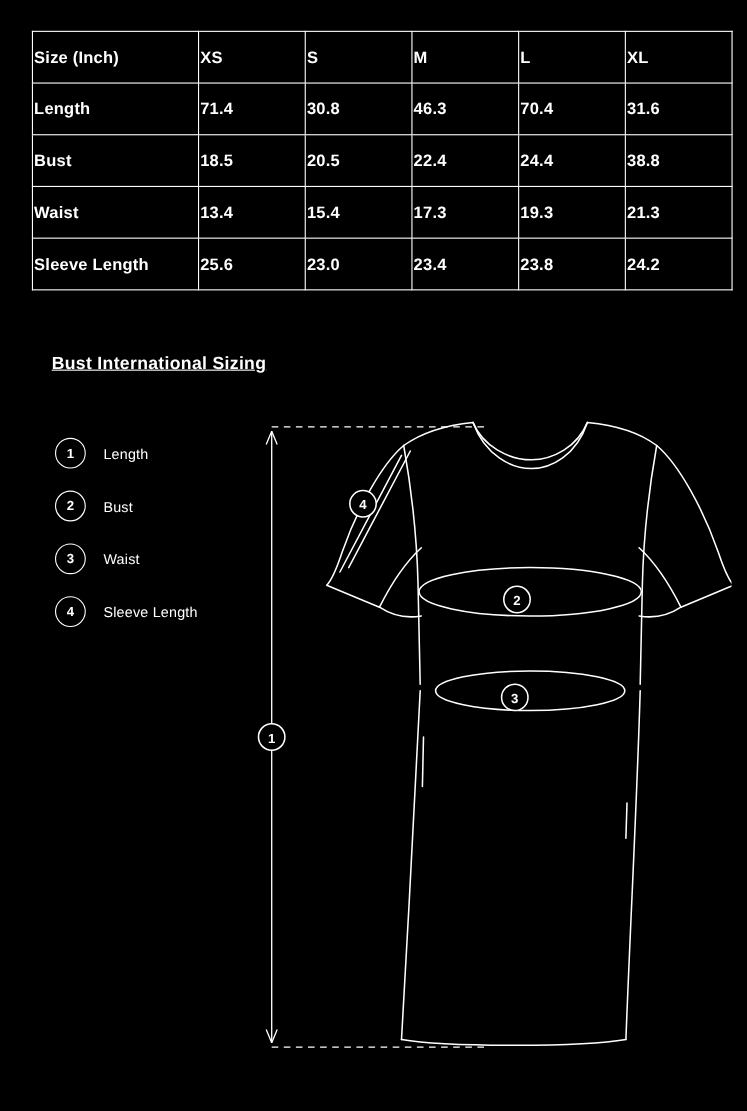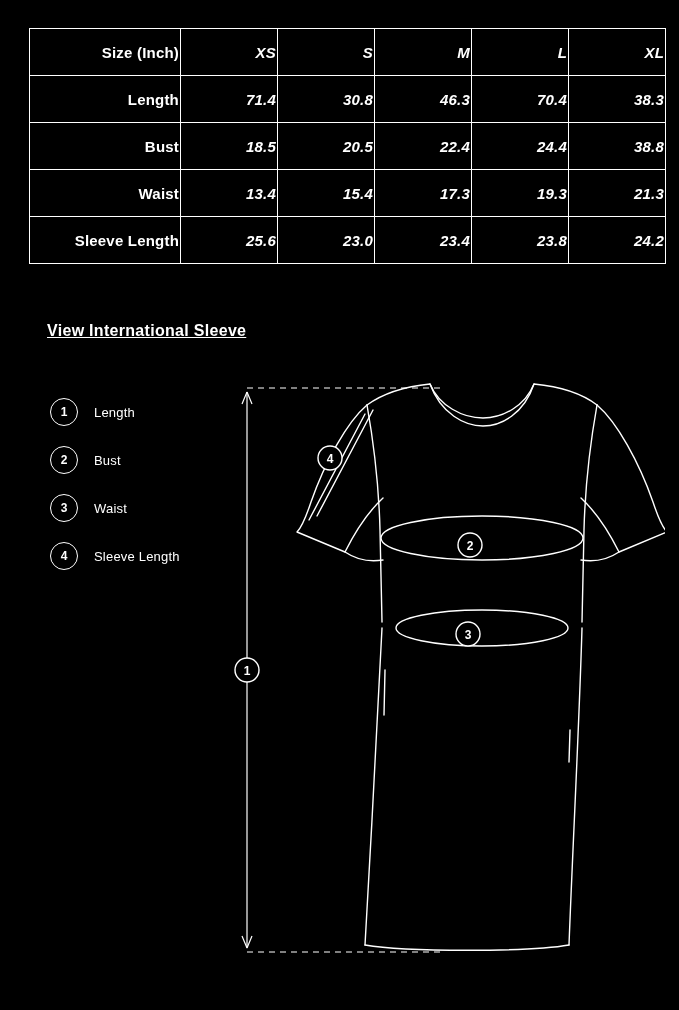--- a/index.html
+++ b/index.html
@@ -25,35 +25,34 @@
   }
   table.size-table {
     border-collapse: collapse;
     width: 621px;
     table-layout: fixed;
   }
   table.size-table th,
   table.size-table td {
     border: 1px solid #ffffff;
     height: 44px;
-    text-align: right;
+    text-align: left;
     vertical-align: middle;
     font-size: 15px;
     font-weight: bold;
     color: #ffffff;
     letter-spacing: 0.2px;
   }
   table.size-table th.rowhead,
   table.size-table td.rowhead {
     width: 148px;
   }
   table.size-table th.sizecol,
   table.size-table td.sizecol {
     width: 94px;
-    font-style: italic;
   }
 
   
   .section-title {
     position: absolute;
     left: 47px;
     top: 322px;
     font-size: 16px;
     font-weight: bold;
     color: #ffffff;
@@ -120,21 +119,21 @@
         <th class="sizecol">XL</th>
       </tr>
     </thead>
     <tbody>
       <tr>
         <td class="rowhead">Length</td>
         <td class="sizecol">71.4</td>
         <td class="sizecol">30.8</td>
         <td class="sizecol">46.3</td>
         <td class="sizecol">70.4</td>
-        <td class="sizecol">38.3</td>
+        <td class="sizecol">31.6</td>
       </tr>
       <tr>
         <td class="rowhead">Bust</td>
         <td class="sizecol">18.5</td>
         <td class="sizecol">20.5</td>
         <td class="sizecol">22.4</td>
         <td class="sizecol">24.4</td>
         <td class="sizecol">38.8</td>
       </tr>
       <tr>
@@ -150,21 +149,21 @@
         <td class="sizecol">25.6</td>
         <td class="sizecol">23.0</td>
         <td class="sizecol">23.4</td>
         <td class="sizecol">23.8</td>
         <td class="sizecol">24.2</td>
       </tr>
     </tbody>
   </table>
 </div>
 
-<div class="section-title">View International Sleeve</div>
+<div class="section-title">Bust International Sizing</div>
 
 <div class="legend">
   <div class="legend-item">
     <span class="legend-badge">1</span>
     <span class="legend-label">Length</span>
   </div>
   <div class="legend-item">
     <span class="legend-badge">2</span>
     <span class="legend-label">Bust</span>
   </div>

